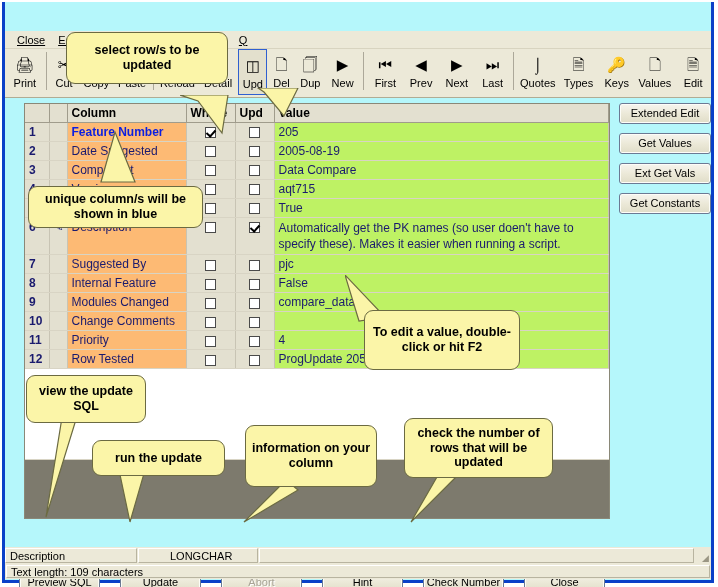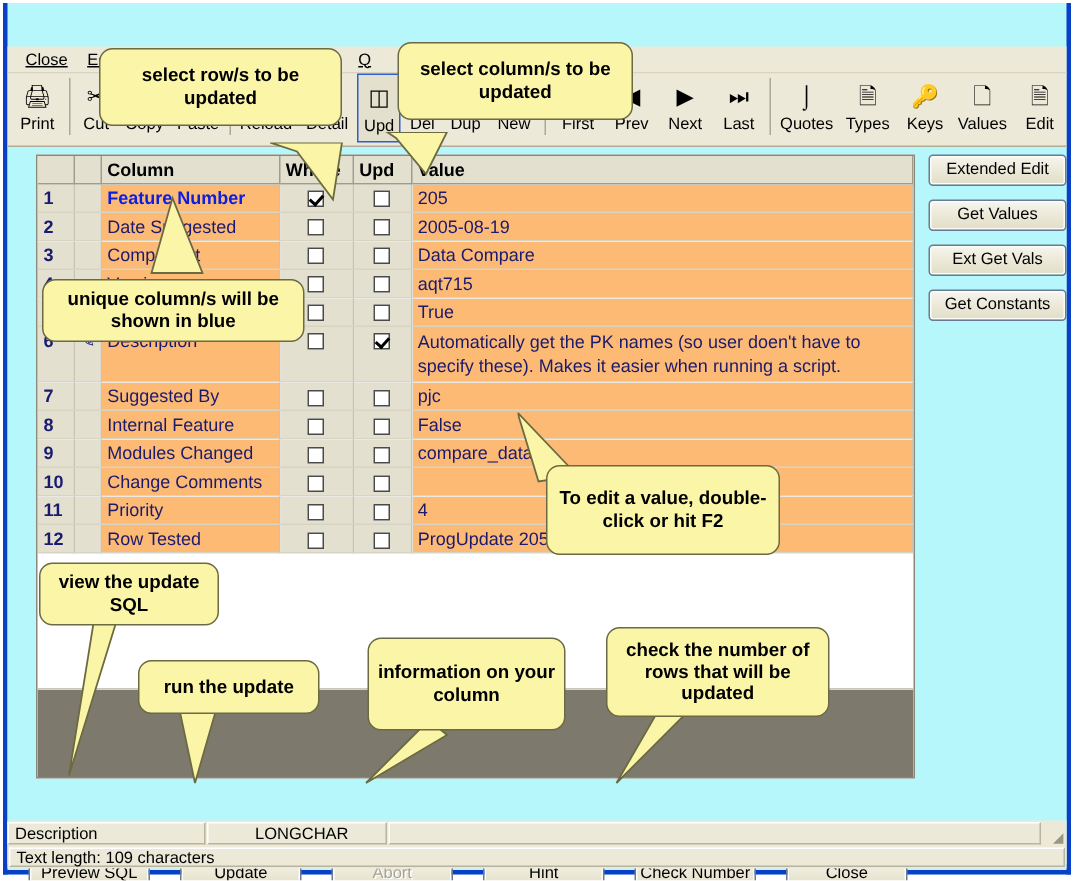--- a/index.html
+++ b/index.html
@@ -220,21 +220,21 @@
     color: #1a1a8e;
     margin-left: 16px;
   }
   td.c-col.unique { color: #0c1fe0; font-weight: bold; }
   td.c-chk {
     background: #e3e0d0;
     text-align: center;
     border-right: 1px solid #a09c8c;
   }
   td.c-val {
-    background: #fdba74;
+    background: #bef264;
     color: #1a1a6e;
     border-right: none;
   }
   .cbox {
     display: inline-block;
     width: 11px; height: 11px;
     border: 1px solid #4a4a4a;
     background: #fff;
     position: relative;
     box-sizing: border-box;
@@ -668,27 +668,26 @@
       </svg>
   </div>
   <div class="tail" style="left:405px; top:470px;">
     <svg width="60" height="55">
         <polygon points="36,0 54,4 6,52" fill="#fbf5a8" stroke="#6b6a42" stroke-width="1.2"></polygon>
       </svg>
   </div>
 
   <div class="callout" style="left:66px; top:32px; width:162px; height:52px;">select row/s to be updated</div>
 
-  <div class="callout" style="left:265px; top:28px; width:157px; height:52px;">select column/s to be updated</div>
 
   <div class="callout" style="left:28px; top:186px; width:175px; height:42px;">unique column/s will be shown in blue</div>
 
   <div class="callout" style="left:364px; top:310px; width:156px; height:60px;">To edit a value, double-click or hit F2</div>
 
-  <div class="callout" style="left:26px; top:375px; width:120px; height:42px;">view the update SQL</div>
-
-  <div class="callout" style="left:92px; top:440px; width:121px; height:36px;">run the update</div>
+  <div class="callout" style="left:26px; top:375px; width:120px; height:48px;">view the update SQL</div>
+
+  <div class="callout" style="left:92px; top:440px; width:133px; height:36px;">run the update</div>
 
   <div class="callout" style="left:245px; top:425px; width:132px; height:62px;">information on your column</div>
 
   <div class="callout" style="left:404px; top:418px; width:149px; height:60px;">check the number of rows that will be updated</div>
 
 </div>
 
 </body></html>

